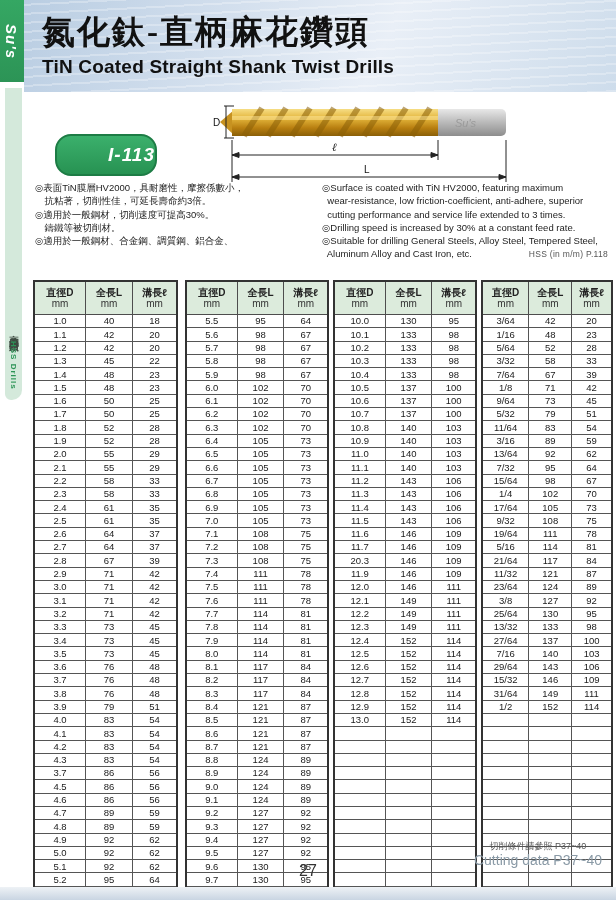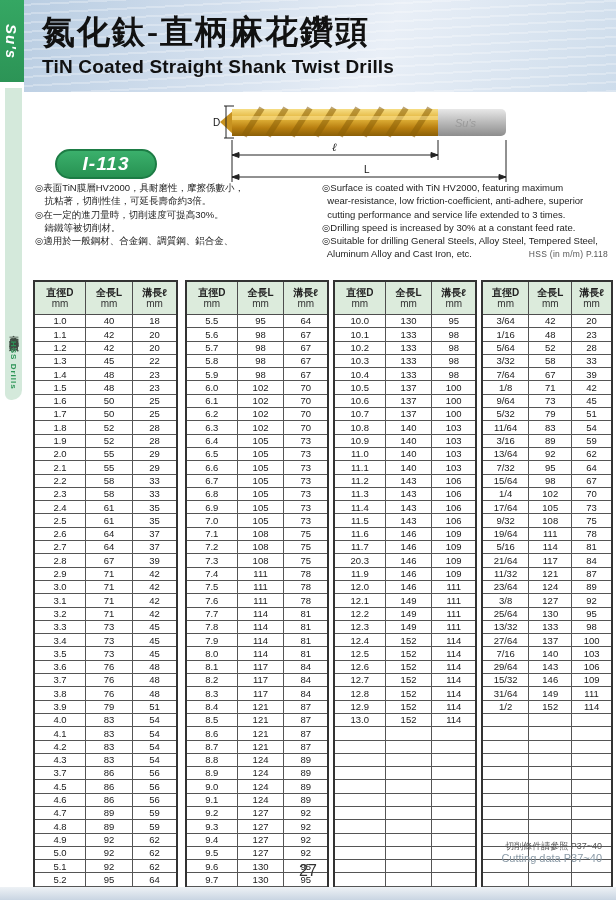--- a/index.html
+++ b/index.html
@@ -42,24 +42,24 @@
     position:absolute;left:42px;top:10px;font-size:33px;font-weight:bold;
     font-family:"Liberation Serif","DejaVu Serif",serif;color:#111;letter-spacing:2px;
   }
   .title-en{
     position:absolute;left:42px;top:56px;font-size:19px;font-weight:bold;color:#111;letter-spacing:.2px;
   }
   
   .drill-svg{position:absolute;left:212px;top:92px;}
   
   .model-badge{
-    position:absolute;left:55px;top:149px;width:102px;height:30px;
+    position:absolute;left:55px;top:134px;width:102px;height:42px;
     background:linear-gradient(180deg,#3bb06c,#279252);
     border:2px solid #1d7c45;border-radius:16px;
-    display:flex;align-items:center;justify-content:center;
+    display:flex;align-items:center;justify-content:flex-end;
     color:#fff;font-weight:bold;font-style:italic;font-size:19px;letter-spacing:1px;
     box-sizing:border-box;
   }
   
   .features{position:absolute;top:181px;font-size:9.5px;line-height:1.4;color:#1c1c1c;}
   .features.zh{left:35px;width:282px;}
   .features.en{left:322px;width:292px;}
   .features div{white-space:pre;}
   .hss-note{
     position:absolute;right:8px;top:249px;font-size:8.5px;color:#555;letter-spacing:.3px;padding-left:38px;
@@ -80,23 +80,23 @@
   }
   table.dt th .unit{font-size:10px;font-weight:normal;color:#333;}
   table.dt td{
     border:1px solid #555;text-align:center;font-size:9.5px;color:#1a1a1a;
     padding:0;height:12.3px;line-height:1;
   }
   table.dt col.c0{width:36%;}
   table.dt col.c1{width:33%;}
   table.dt col.c2{width:31%;}
   
-  .footnote{position:absolute;right:14px;top:841px;text-align:right;line-height:1.25;}
+  .footnote{position:absolute;right:14px;top:841px;text-align:center;line-height:1.25;}
   .footnote .zh{font-size:9px;color:#555;}
-  .footnote .en{font-size:11px;color:#8a9aa6;}
+  .footnote .en{font-size:14px;color:#8a9aa6;}
   .page-num{position:absolute;left:0;right:0;top:862px;text-align:center;font-size:16px;color:#333;}
   .bottom-band{
     position:absolute;left:0;right:0;bottom:0;height:13px;
     background:linear-gradient(180deg,#eef2f6,#c9d5e2);
   }
 </style>
 </head>
 <body>
 
 <div class="header-band"></div>
@@ -169,21 +169,21 @@
   <text x="152" y="81" font-size="10" fill="#111" font-family="Liberation Sans, sans-serif">L</text>
 </svg>
 
 <div class="model-badge">
   <span>I-113</span>
 </div>
 
 <div class="features zh">
   <div>◎表面TiN膜層HV2000，具耐磨性，摩擦係數小，</div>
   <div>　抗粘著，切削性佳，可延長壽命約3倍。</div>
-  <div>◎在一定的進刀量時，切削速度可提高30%。</div>
+  <div>◎適用於一般鋼材，切削速度可提高30%。</div>
   <div>　鑄鐵等被切削材。</div>
   <div>◎適用於一般鋼材、合金鋼、調質鋼、鋁合金、</div>
 </div>
 <div class="features en">
   <div>◎Surface is coated with TiN HV2000, featuring maximum</div>
   <div>  wear-resistance, low friction-coefficient, anti-adhere, superior</div>
   <div>  cutting performance and service life extended to 3 times.</div>
   <div>◎Drilling speed is increased by 30% at a constant feed rate.</div>
   <div>◎Suitable for drilling General Steels, Alloy Steel, Tempered Steel,</div>
   <div>  Aluminum Alloy and Cast Iron, etc.</div>

